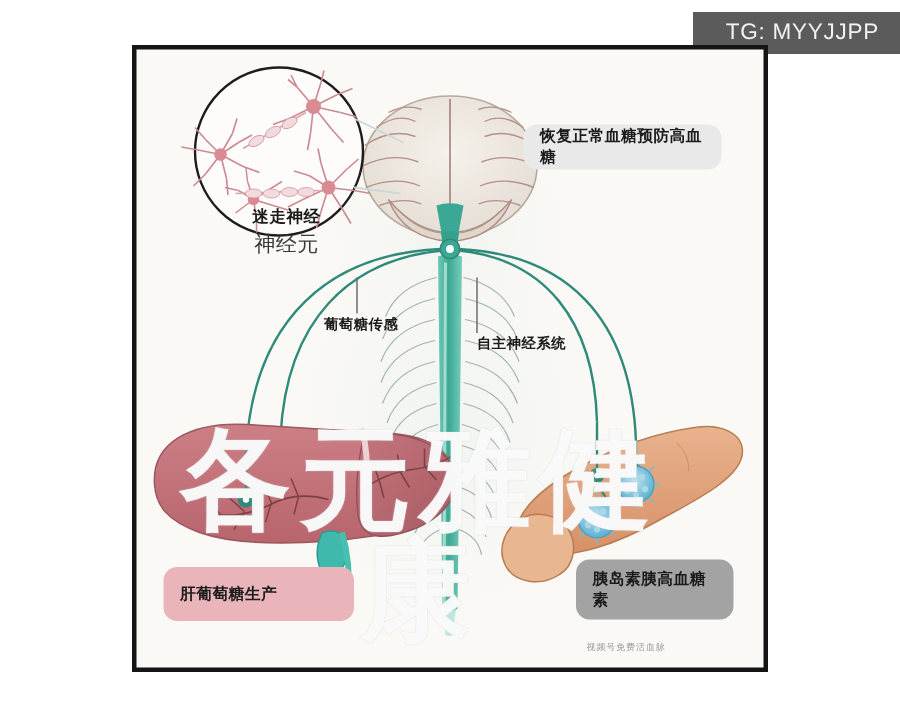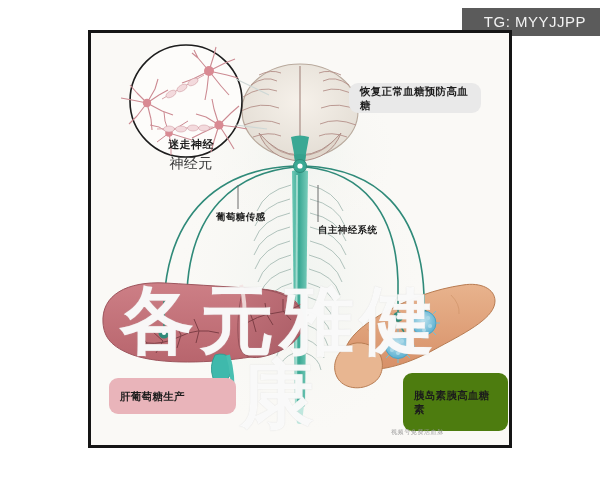--- a/index.html
+++ b/index.html
@@ -63,22 +63,22 @@
 
   .chip-top{
     left:258px;top:50px;width:132px;height:30px;
     background:#e9e9e9;
   }
   .chip-liver{
     left:18px;top:345px;width:127px;height:36px;
     background:#e9b4ba;
   }
   .chip-panc{
-    left:312px;top:340px;width:105px;height:58px;
-    background:#4d7c0f;
+    left:293px;top:340px;width:105px;height:40px;
+    background:#a3a3a3;
     align-items:center;
   }
   .chip-panc span{white-space:normal;}
 
   .lbl-glucose{
     left:25px;top:105px;width:150px;text-align:center;
     font-size:11px;font-weight:bold;letter-spacing:.4px;
   }
   .lbl-neuron{
     left:25px;top:122px;width:150px;text-align:center;

